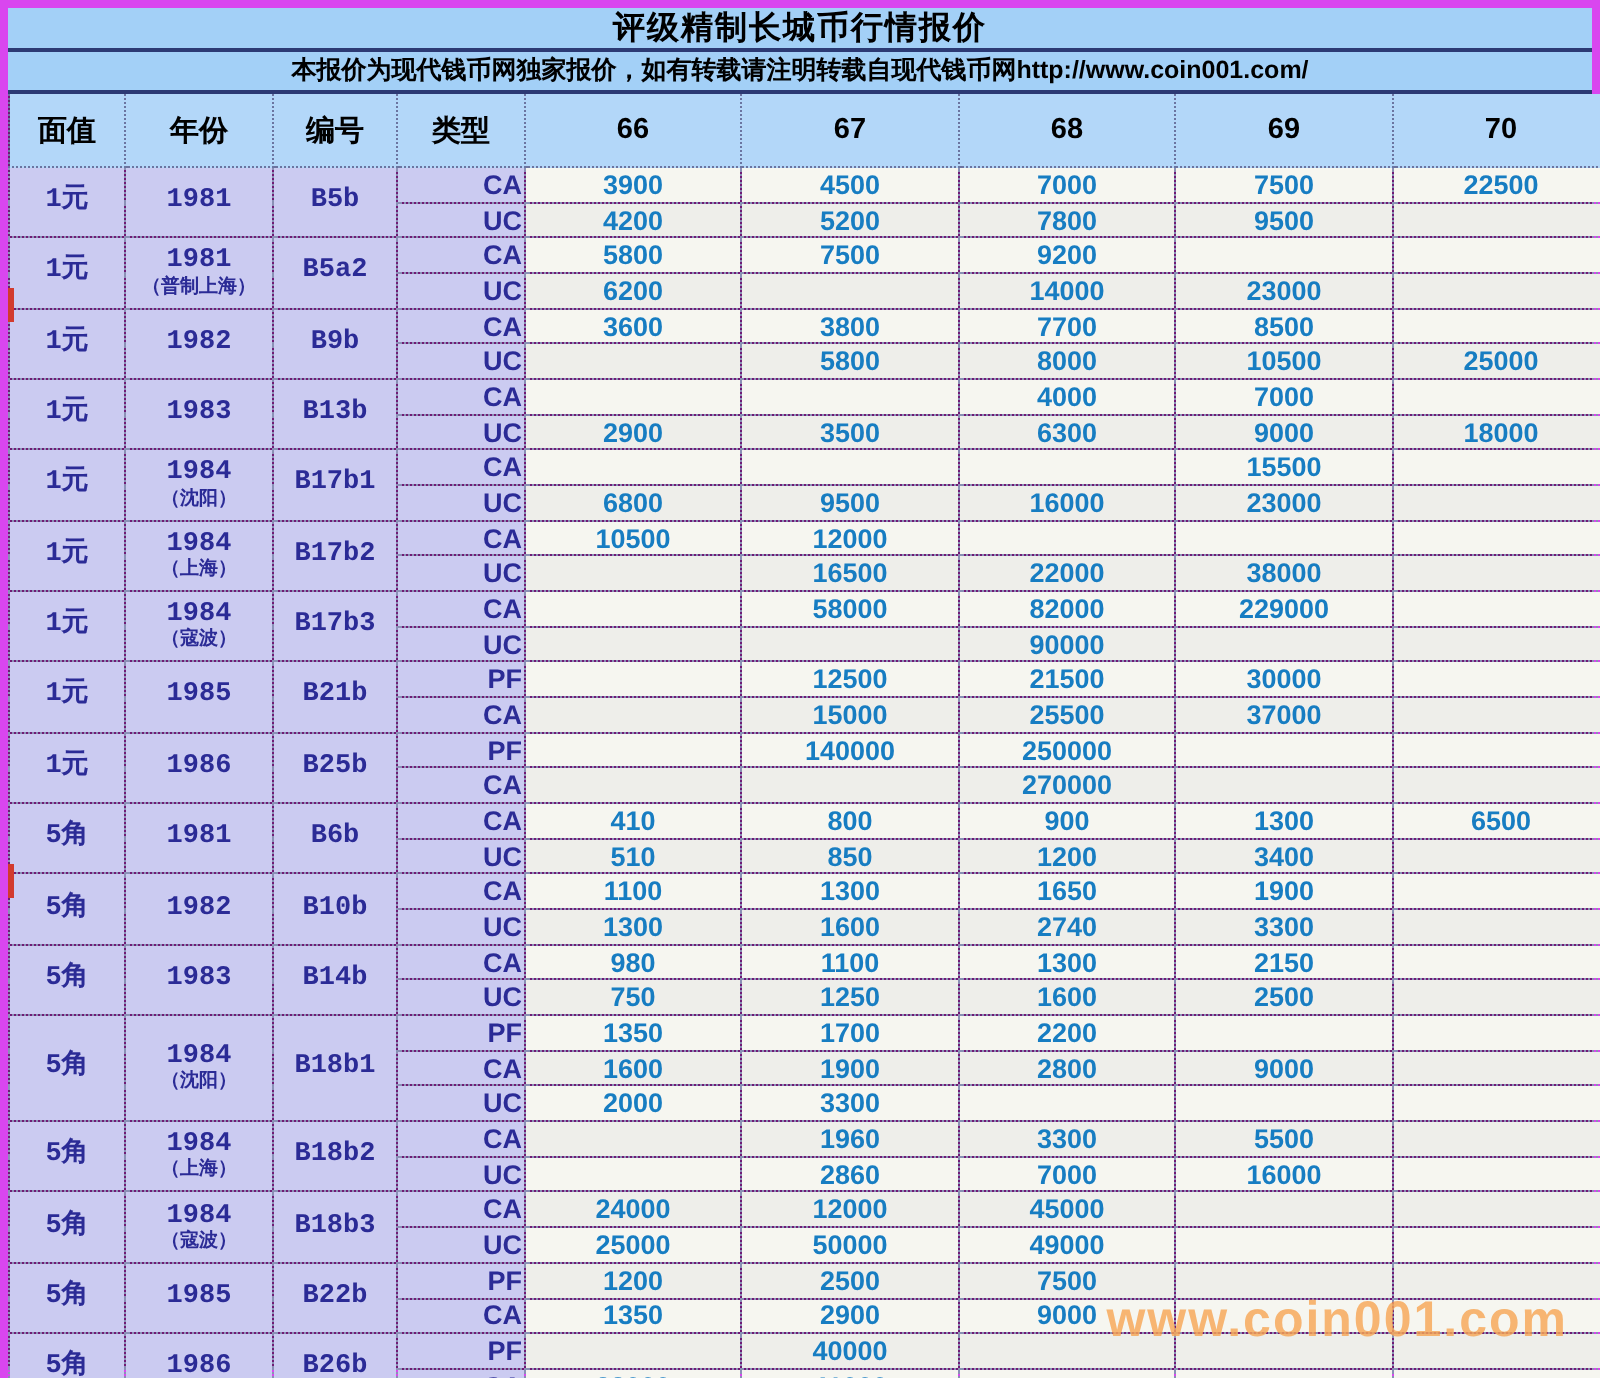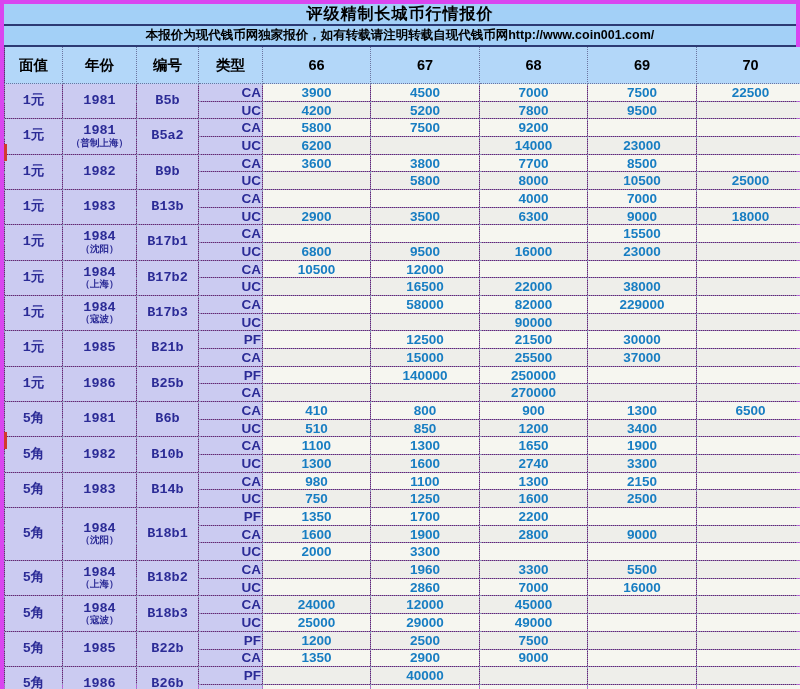--- a/index.html
+++ b/index.html
@@ -343,21 +343,21 @@
           <td class="typec">CA</td>
           <td class="val">24000</td>
           <td class="val">12000</td>
           <td class="val">45000</td>
           <td class="val"></td>
           <td class="val"></td>
         </tr>
         <tr class="sub even">
           <td class="typec">UC</td>
           <td class="val">25000</td>
-          <td class="val">29000</td>
+          <td class="val">50000</td>
           <td class="val">49000</td>
           <td class="val"></td>
           <td class="val"></td>
         </tr>
         <tr class="sub odd">
           <td class="gcell" rowspan="2">5角</td>
           <td class="gcell" rowspan="2">1985</td>
           <td class="gcell" rowspan="2">B22b</td>
           <td class="typec">PF</td>
           <td class="val">1200</td>
@@ -391,13 +391,14 @@
           <td class="val">41000</td>
           <td class="val"></td>
           <td class="val"></td>
           <td class="val"></td>
         </tr>
       </tbody>
   </table>
 
   <div class="red-mark m1"></div>
   <div class="red-mark m2"></div>
+  <div class="watermark">www.coin001.com</div>
 </div>
 
 </body></html>

